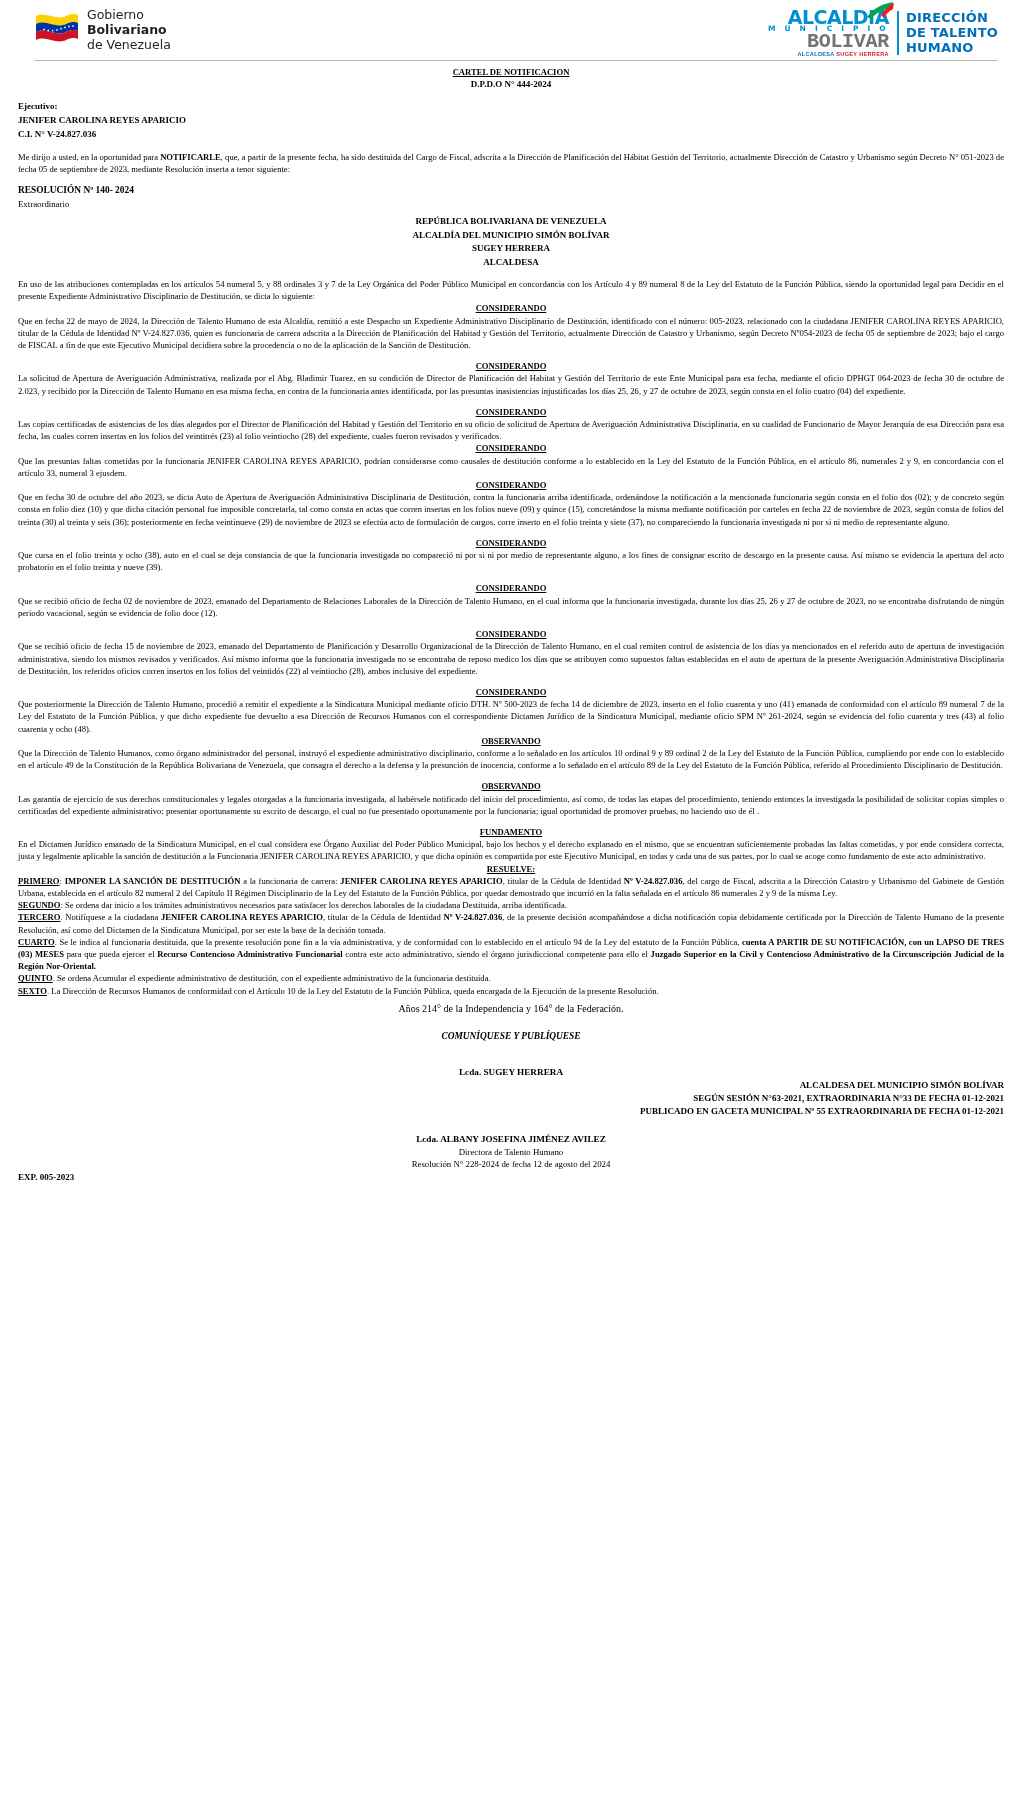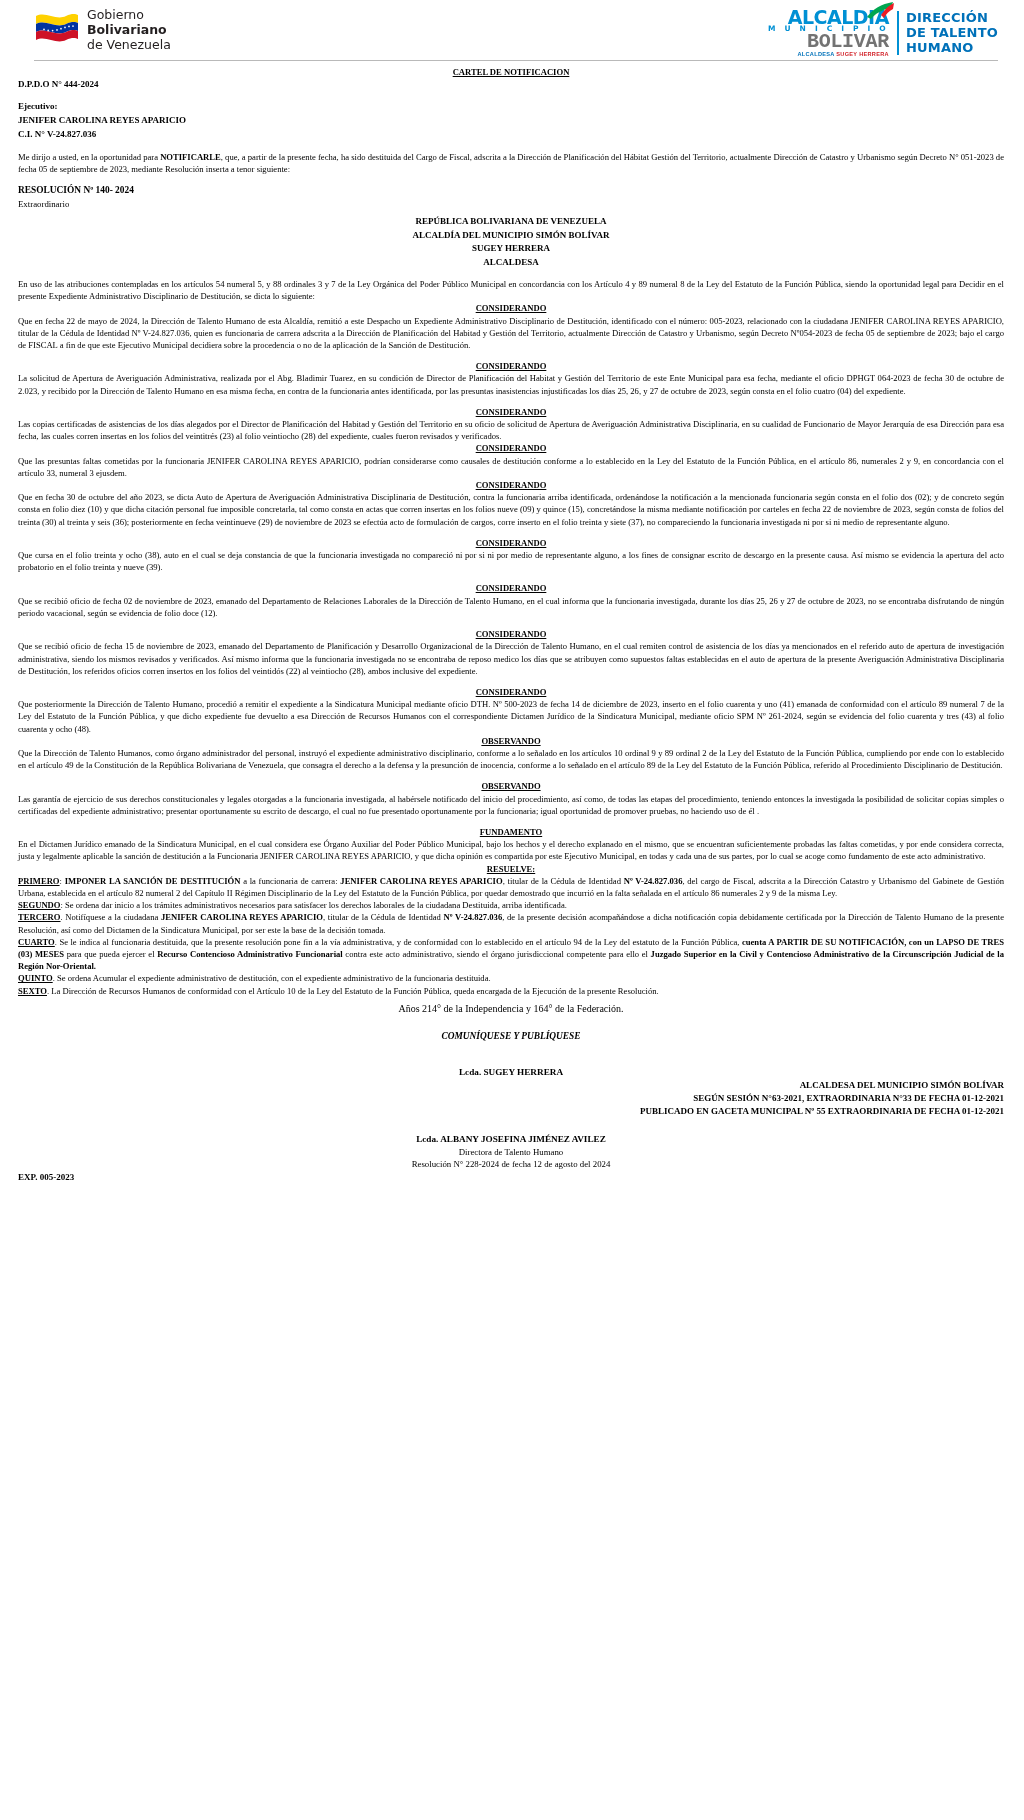--- a/index.html
+++ b/index.html
@@ -135,21 +135,21 @@
     font-weight: bold;
     text-decoration: underline;
     margin: 0;
     font-size: 8.6px;
   }
   .b { font-weight: bold; }
   .ub { text-decoration: underline; font-weight: bold; }
   .dpdo {
     font-weight: bold;
     font-size: 9px;
-    text-align: left;
+    text-align: center;
   }
   .recipient {
     font-weight: bold;
     font-size: 9px;
     line-height: 1.55;
     text-align: left;
   }
   .reso-head {
     font-weight: bold;
     font-size: 9.4px;

